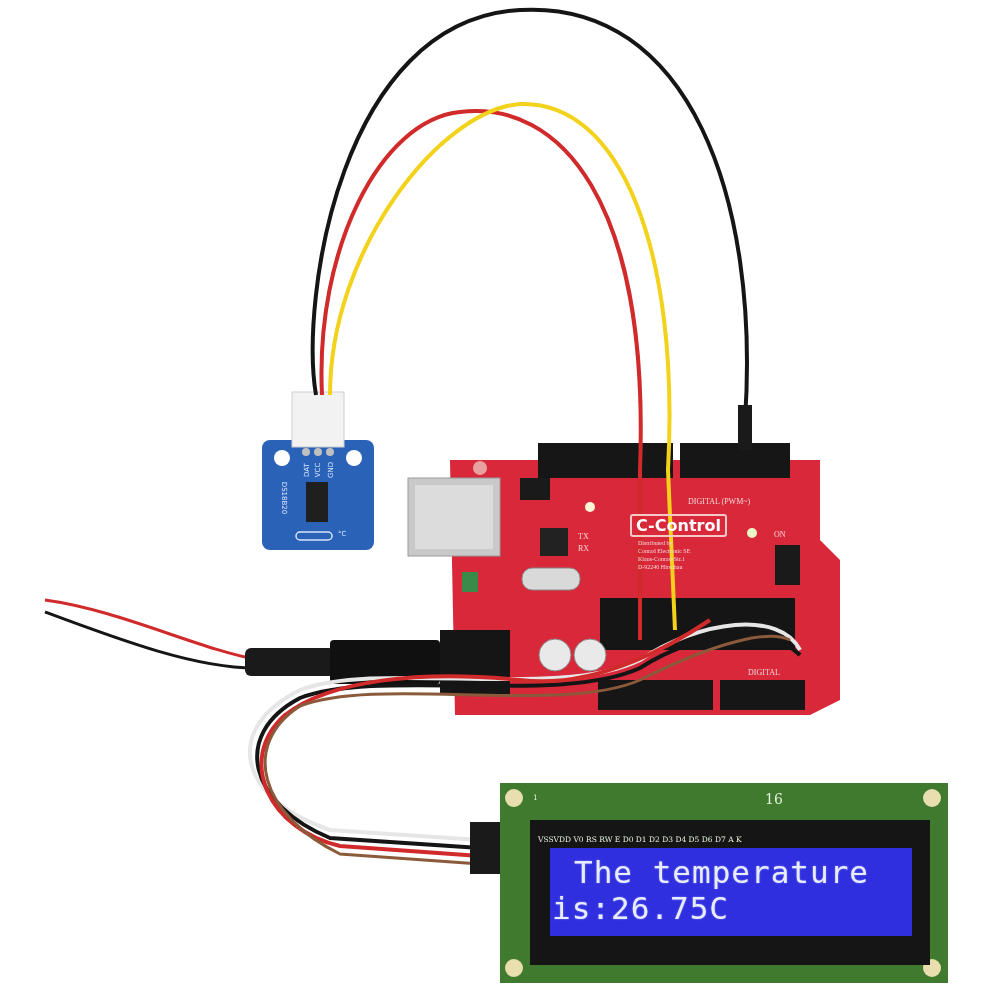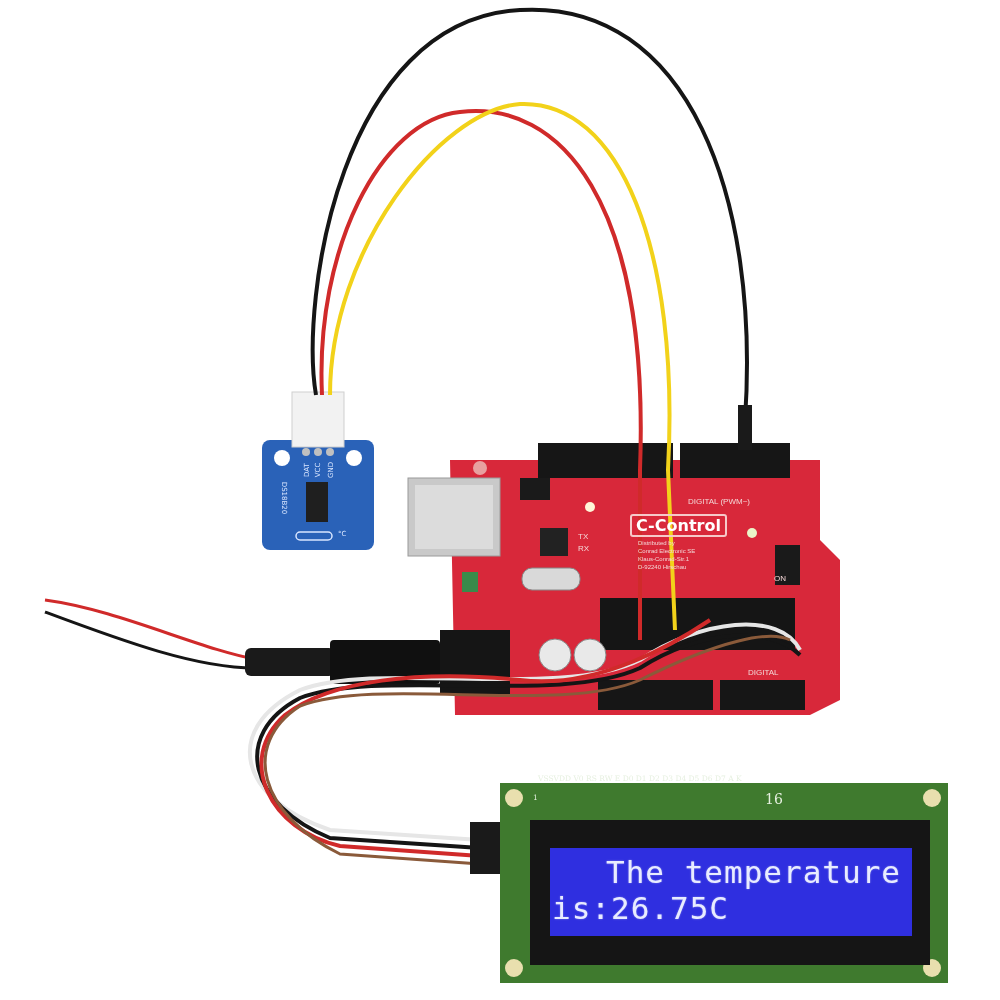--- a/index.html
+++ b/index.html
@@ -3,21 +3,21 @@
 <meta charset="utf-8">
 <style>
   html, body { margin:0; padding:0; }
   body { width:1000px; height:1000px; background:#ffffff; position:relative; overflow:hidden; font-family:"Liberation Sans", sans-serif; }
   svg.scene { position:absolute; left:0; top:0; width:1000px; height:1000px; }
   .lcd-text {
     position:absolute; font-family:"DejaVu Sans Mono", monospace; color:#e8ecff;
     font-size:31px; letter-spacing:1px; white-space:pre; line-height:38px;
     text-shadow:0 0 2px rgba(255,255,255,0.4);
   }
-  .pcb-label { position:absolute; font-family:Liberation Sans, sans-serif; color:#f3d6d6; font-size:8px; white-space:nowrap;padding-left:8px; }
+  .pcb-label { position:absolute; font-family:Liberation Serif, serif; color:#f3d6d6; font-size:8px; white-space:nowrap;padding-left:8px; }
   .brand { position:absolute; font-family:"DejaVu Sans", sans-serif; font-weight:bold; color:#fff; font-size:16px; border:2px solid #f6c9c9; border-radius:3px; padding:0 4px; }
   .pinlbl { position:absolute; font-family:"DejaVu Serif", serif; color:#e6f0e0; font-size:7.5px; white-space:nowrap; }
   .sensor-lbl { position:absolute; color:#d9e6ff; font-size:7px; font-family:"DejaVu Sans", sans-serif; white-space:nowrap; }
 </style>
 </head>
 <body>
 
 <svg class="scene" viewBox="0 0 1000 1000">
 
   <path d="M45,600 C120,610 200,650 260,660" stroke="#d02a2a" stroke-width="3" fill="none"></path>
@@ -95,42 +95,42 @@
 
 <div class="sensor-lbl" style="left:300px;top:466px;transform:rotate(-90deg);">DAT</div>
 <div class="sensor-lbl" style="left:311px;top:466px;transform:rotate(-90deg);">VCC</div>
 <div class="sensor-lbl" style="left:323px;top:466px;transform:rotate(-90deg);">GND</div>
 <div class="sensor-lbl" style="left:268px;top:494px;transform:rotate(90deg);">DS18B20</div>
 <div class="sensor-lbl" style="left:338px;top:530px;">°C</div>
 
 <div class="brand" style="left:630px;top:514px;">C-Control</div>
 <div class="pcb-label" style="left:680px;top:497px;">DIGITAL (PWM~)</div>
 <div class="pcb-label" style="left:740px;top:668px;">DIGITAL</div>
-<div class="pcb-label" style="left:766px;top:530px;margin-top:44px;">ON</div>
+<div class="pcb-label" style="left:766px;top:530px;">ON</div>
 <div class="pcb-label" style="left:570px;top:532px;">TX</div>
 <div class="pcb-label" style="left:570px;top:544px;">RX</div>
 <div class="pcb-label" style="left:630px;top:540px;font-size:6px;">Distributed by</div>
 <div class="pcb-label" style="left:630px;top:548px;font-size:6px;">Conrad Electronic SE</div>
 <div class="pcb-label" style="left:630px;top:556px;font-size:6px;">Klaus-Conrad-Str.1</div>
 <div class="pcb-label" style="left:630px;top:564px;font-size:6px;">D-92240 Hirschau</div>
 
-<div class="pinlbl" style="left:538px;top:774px;">
+<div class="pinlbl" style="left:538px;top:835px;">
   <span>VSS</span><span>VDD</span>
   <span>V0</span>
   <span>RS</span>
   <span>RW</span>
   <span>E</span>
   <span>D0</span>
   <span>D1</span>
   <span>D2</span>
   <span>D3</span>
   <span>D4</span>
   <span>D5</span>
   <span>D6</span>
   <span>D7</span>
   <span>A</span>
   <span>K</span>
 </div>
 <div class="pinlbl" style="left:533px;top:793px;">1</div>
 <div class="pinlbl" style="left:765px;top:791px;font-size:14px;">16</div>
 
-<div class="lcd-text" style="left:574px;top:853px;margin-left:32px;">The temperature</div>
+<div class="lcd-text" style="left:574px;top:853px;">The temperature</div>
 <div class="lcd-text" style="left:552px;top:889px;">is:26.75C</div>
 
 </body></html>

